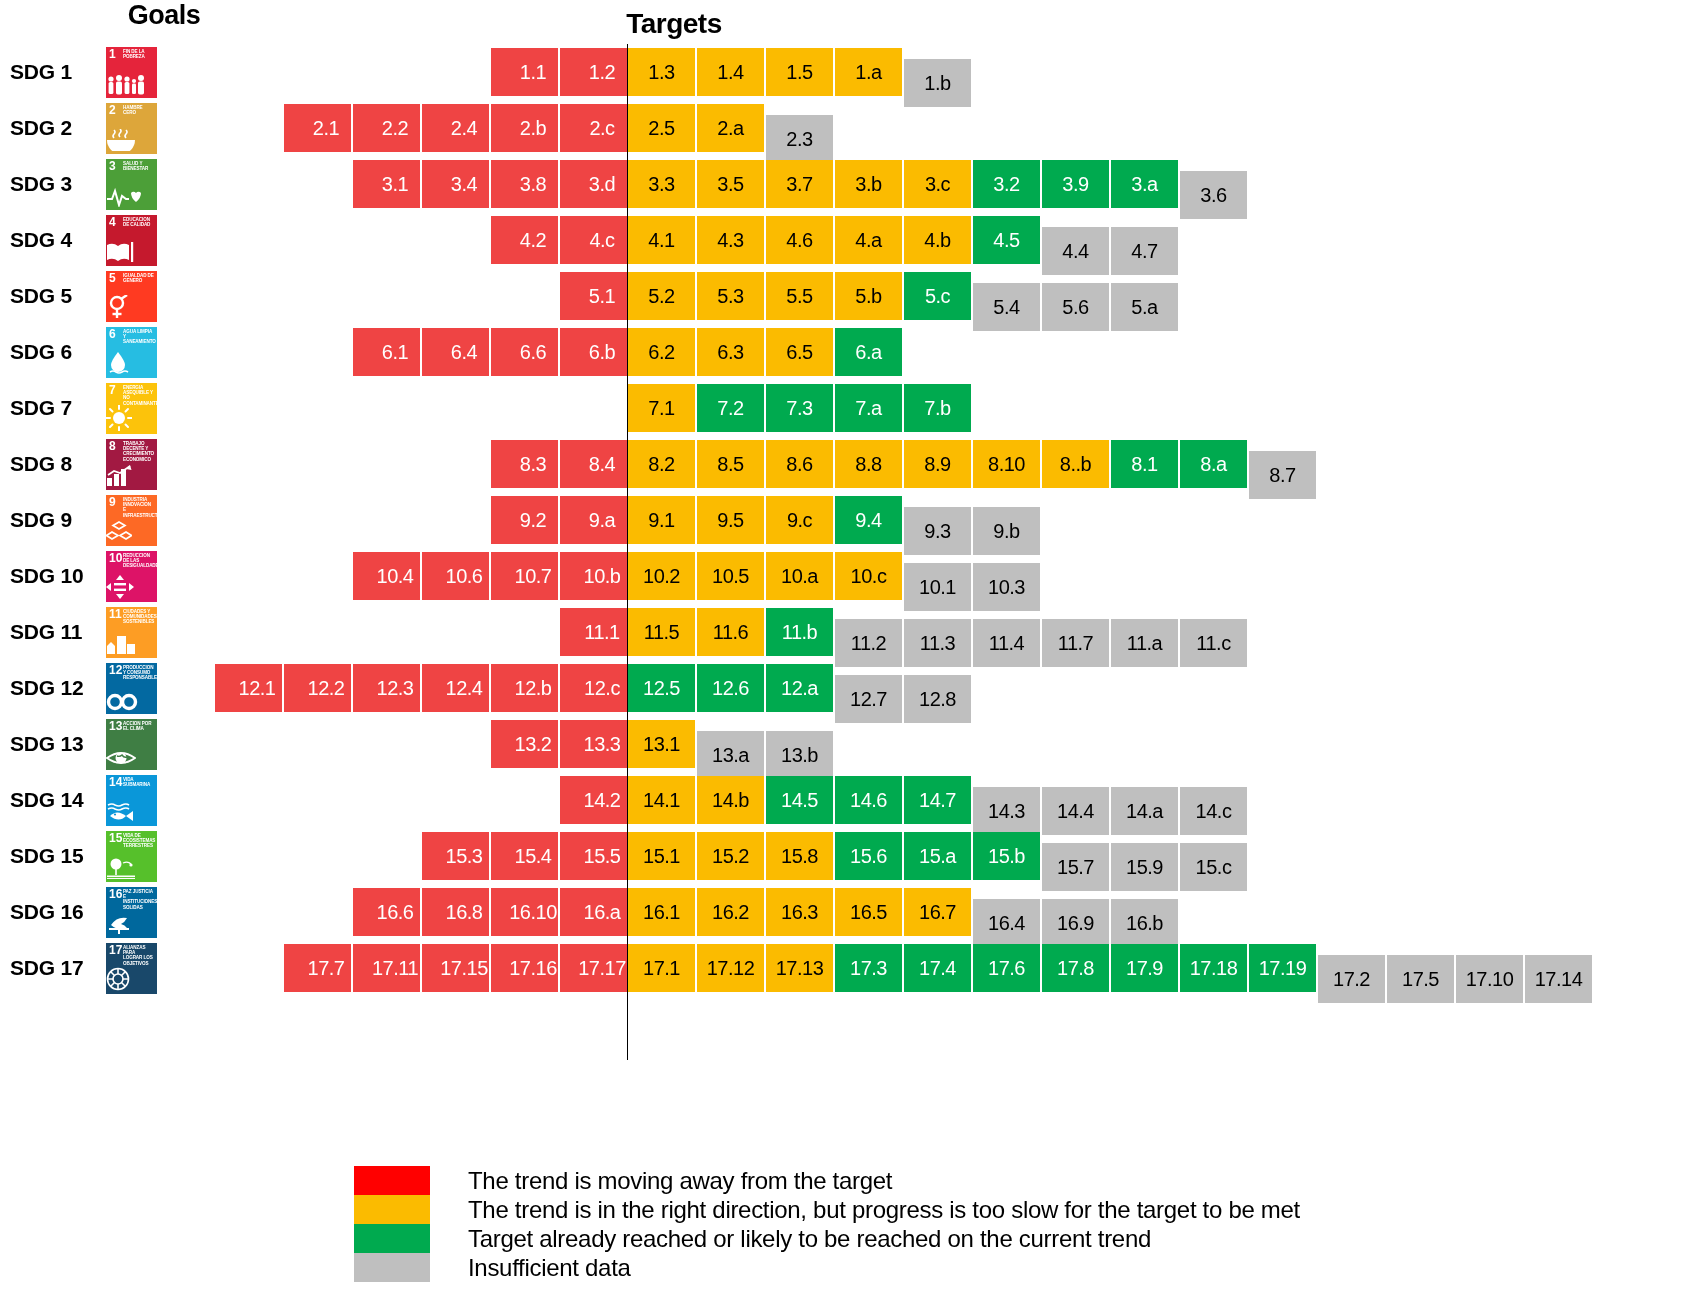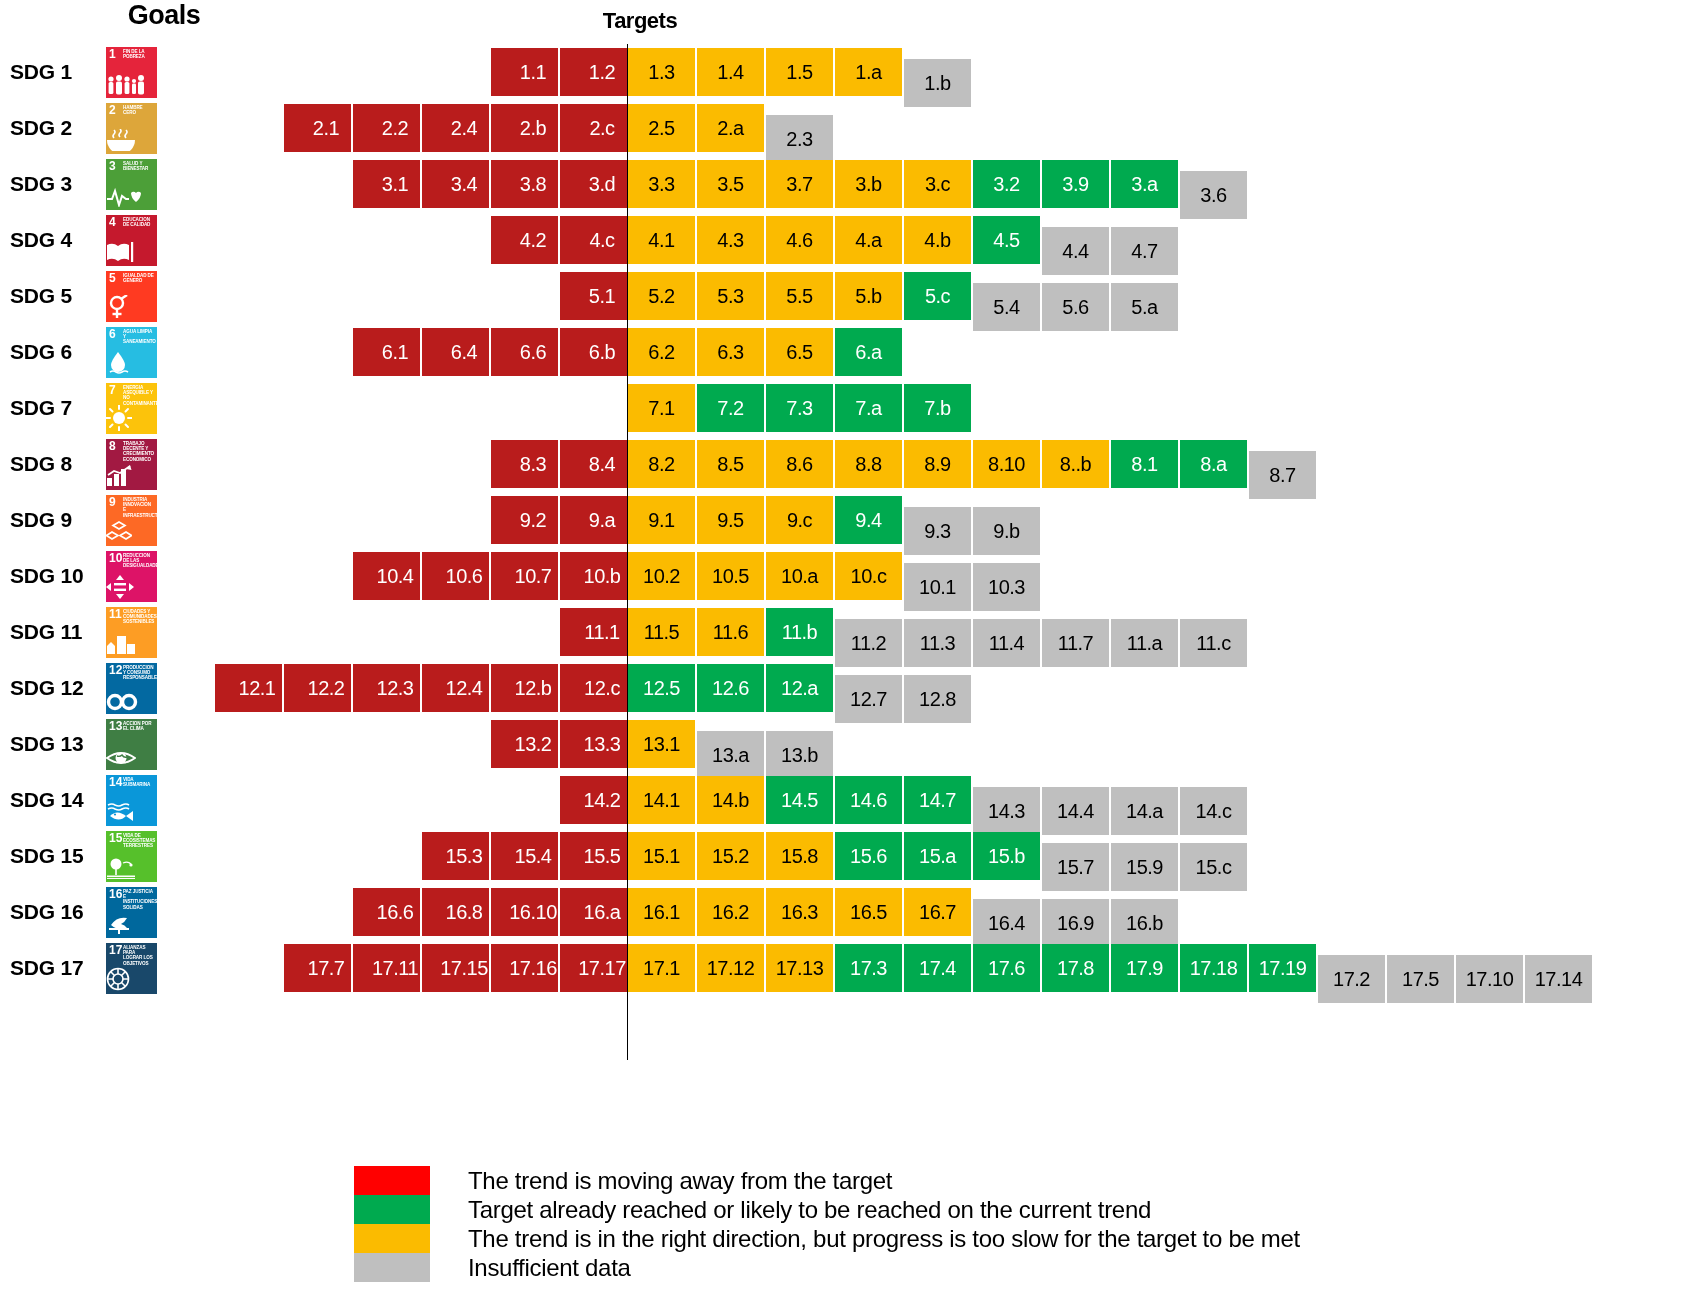--- a/index.html
+++ b/index.html
@@ -22,25 +22,25 @@
     top: 0;
     width: 120px;
     text-align: center;
     font-size: 27px;
     font-weight: bold;
     color: #000;
     letter-spacing: -0.5px;
   }
   #targets-header {
     position: absolute;
-    left: 540px;
+    left: 574px;
     top: 8px;
     width: 200px;
     text-align: center;
-    font-size: 22px;
+    font-size: 28px;
     font-weight: bold;
     color: #000;
     letter-spacing: -0.5px;
   }
 
   
   #divider {
     position: absolute;
     left: 627px;
     top: 44px;
@@ -105,21 +105,21 @@
     margin-right: 2px;
     display: flex;
     align-items: center;
     justify-content: center;
     font-size: 20px;
     font-family: "Liberation Sans", sans-serif;
     box-sizing: border-box;
     letter-spacing: -0.5px;
   }
   .cells.left-side .cell:last-child { margin-right: 0; }
-  .cell.c-red    { background: #b91c1c; color: #FFFFFF; padding-left: 17px; }
+  .cell.c-red    { background: #ef4444; color: #FFFFFF; padding-left: 17px; }
   .cell.c-yellow { background: #FBBB00; color: #000000; }
   .cell.c-green  { background: #00AA4F; color: #FFFFFF; }
   .cell.c-gray   { background: #BFBFBF; color: #000000; margin-top: 11px; }
 
   
   #legend {
     position: absolute;
     left: 354px;
     top: 1166px;
     width: 1200px;
@@ -767,24 +767,24 @@
       </div>
     </div>
   </div>
 
 <div id="legend">
     <div class="legend-row">
       <div class="legend-swatch sw-red"></div>
       <div class="legend-text">The trend is moving away from the target</div>
     </div>
     <div class="legend-row">
+      <div class="legend-swatch sw-yellow"></div>
+      <div class="legend-text">The trend is in the right direction, but progress is too slow for the target to be met</div>
+    </div>
+    <div class="legend-row">
       <div class="legend-swatch sw-green"></div>
       <div class="legend-text">Target already reached or likely to be reached on the current trend</div>
-    </div>
-    <div class="legend-row">
-      <div class="legend-swatch sw-yellow"></div>
-      <div class="legend-text">The trend is in the right direction, but progress is too slow for the target to be met</div>
     </div>
     <div class="legend-row">
       <div class="legend-swatch sw-gray"></div>
       <div class="legend-text">Insufficient data</div>
     </div>
   </div>
 
 </body></html>

